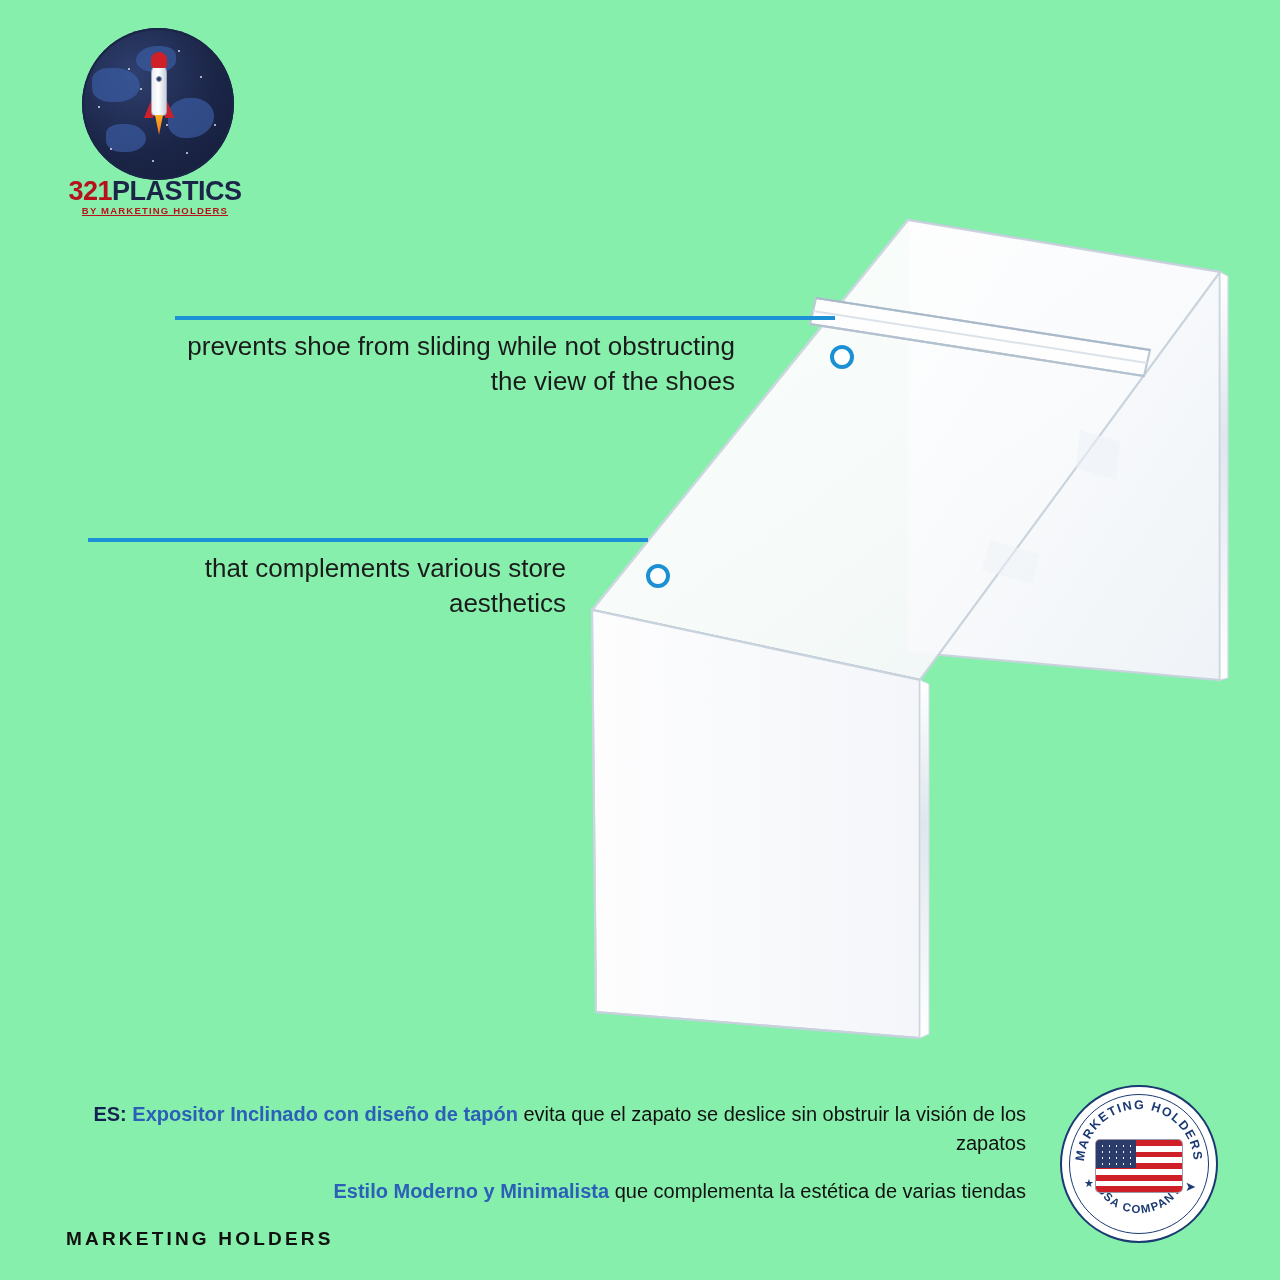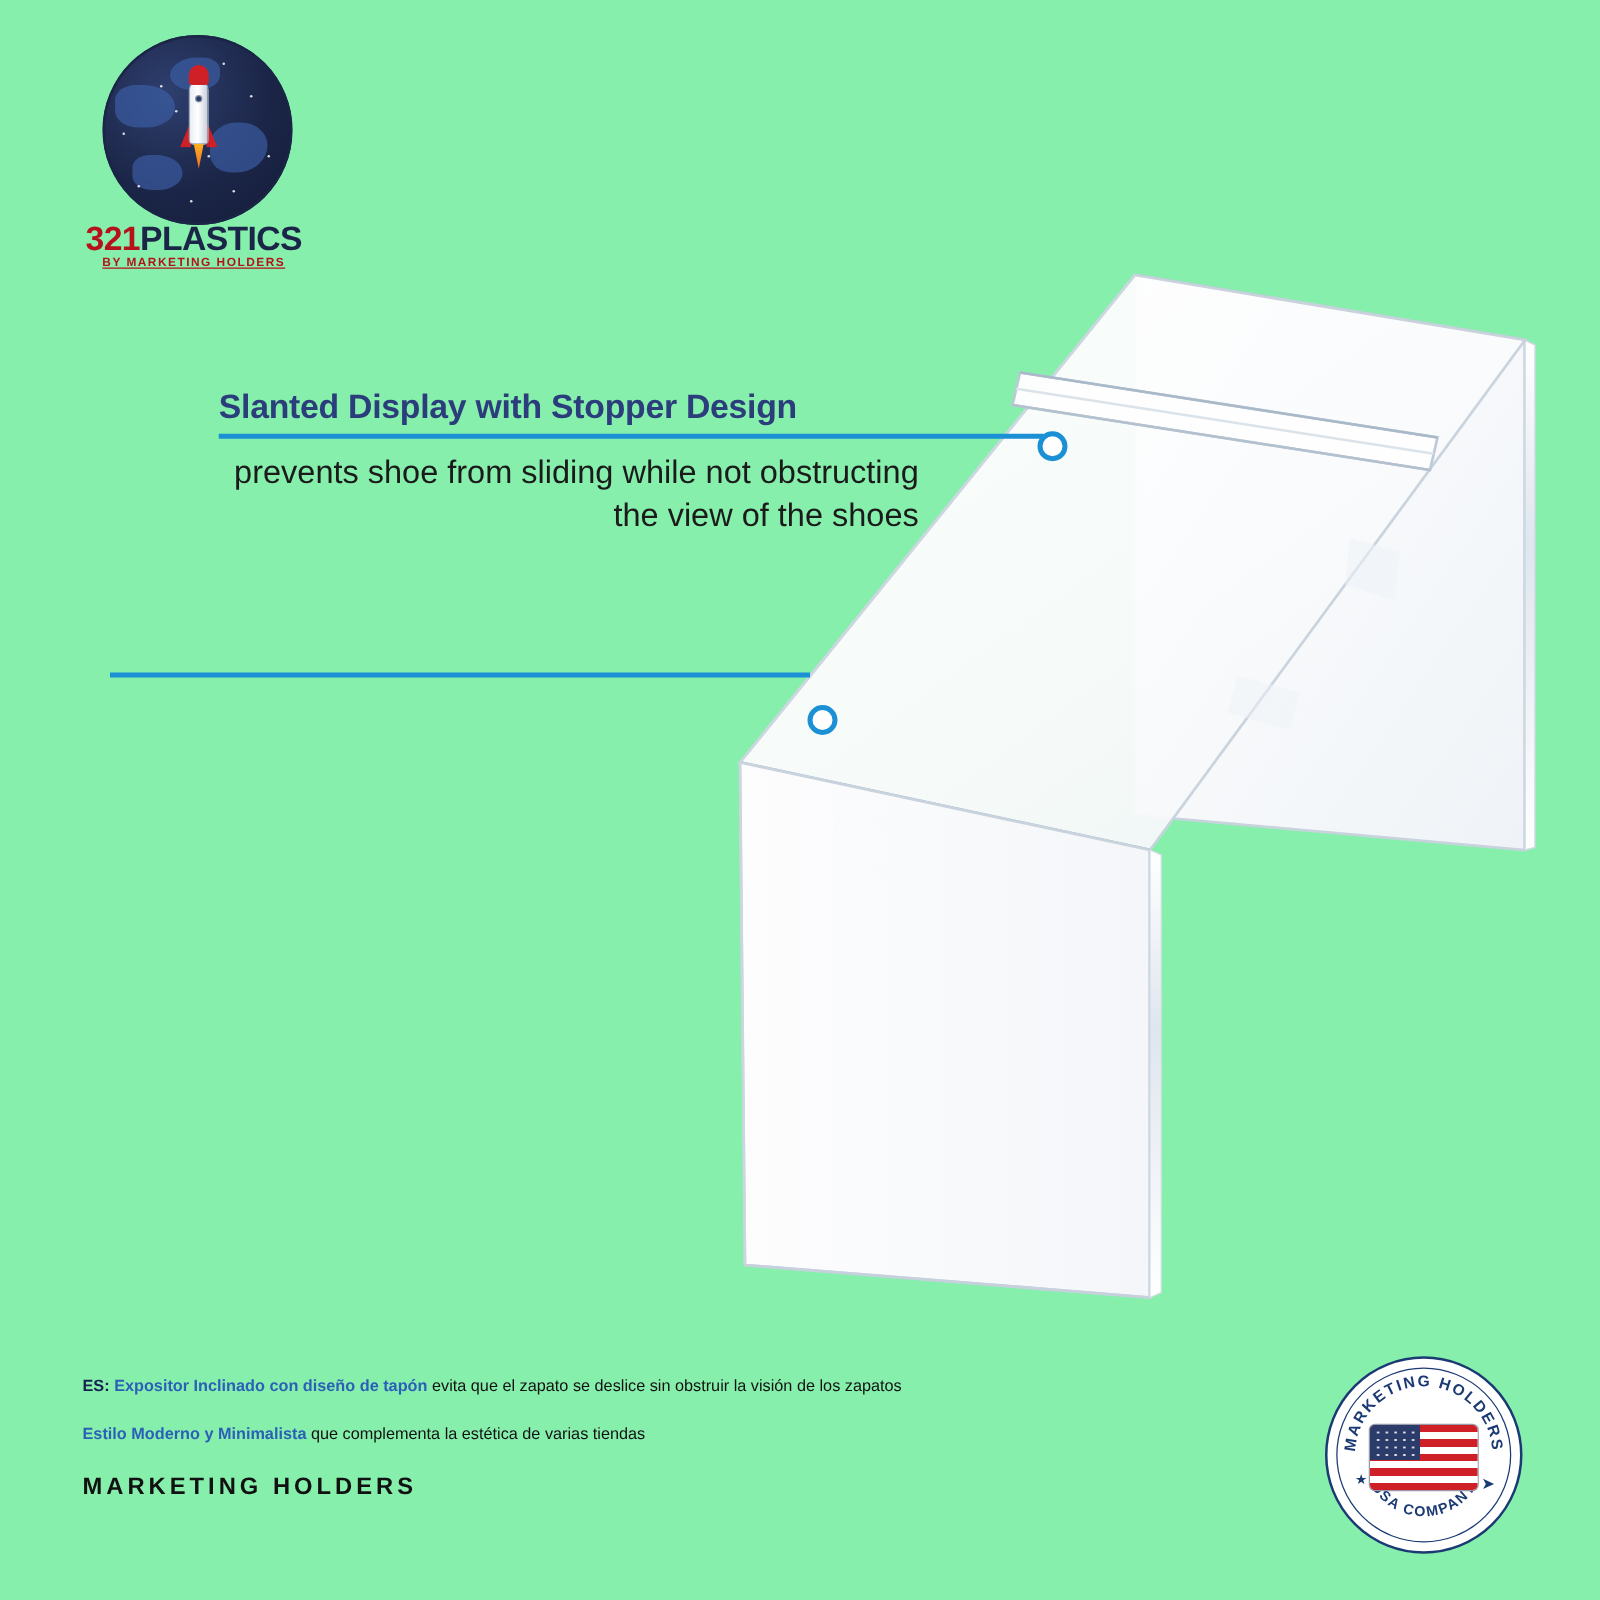--- a/index.html
+++ b/index.html
@@ -145,23 +145,24 @@
   #dot2 { left: 646px; top: 564px; }
 
   
   .footer {
     position: absolute;
     left: 66px; top: 1100px;
     width: 960px;
   }
   .footer p {
     margin: 0;
-    font-size: 13px;
+    font-size: 20px;
     line-height: 1.45;
     color: #111;
+    text-align: right;
   }
   .footer .es-label { font-weight: 700; color: #14224f; }
   .footer .hl { color: #2b5fb8; font-weight: 700; }
   .footer .line2 { margin-top: 19px; }
   .footer .brand {
     margin-top: 22px;
     font-size: 19px;
     font-weight: 700;
     letter-spacing: 3.2px;
     color: #111;
@@ -309,28 +310,28 @@
     </g>
 
     <g opacity="0.7">
       <path d="M560,250 L600,262 L596,300 L556,288 Z" fill="#eef2f7" opacity=".8"></path>
       <path d="M470,360 L520,374 L512,404 L462,390 Z" fill="#f0f4f8" opacity=".7"></path>
       <path d="M150,470 L200,482 L196,520 L146,508 Z" fill="#f6f8fb" opacity=".6"></path>
     </g>
   </svg>
 
   <div class="callout" id="callout1">
-    <div class="title">Slanted Display with Stopper Design</div>
     <div class="rule"></div>
     <div class="sub">prevents shoe from sliding while not obstructing the view of the shoes</div>
   </div>
   <div class="dot" id="dot1"></div>
 
   <div class="callout" id="callout2">
     <div class="rule"></div>
+    <div class="sub">that complements various store aesthetics</div>
   </div>
   <div class="dot" id="dot2"></div>
 
   <div class="footer">
     <p>
       <span class="es-label">ES</span><span class="es-label">:</span>
       <span class="hl">Expositor Inclinado con diseño de tapón</span>
       <span>evita que el zapato se deslice sin obstruir la visión de los zapatos</span>
     </p>
     <p class="line2">

